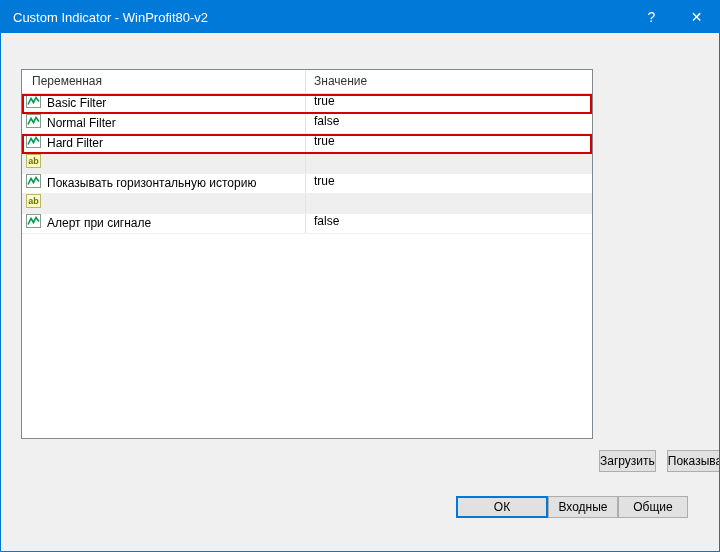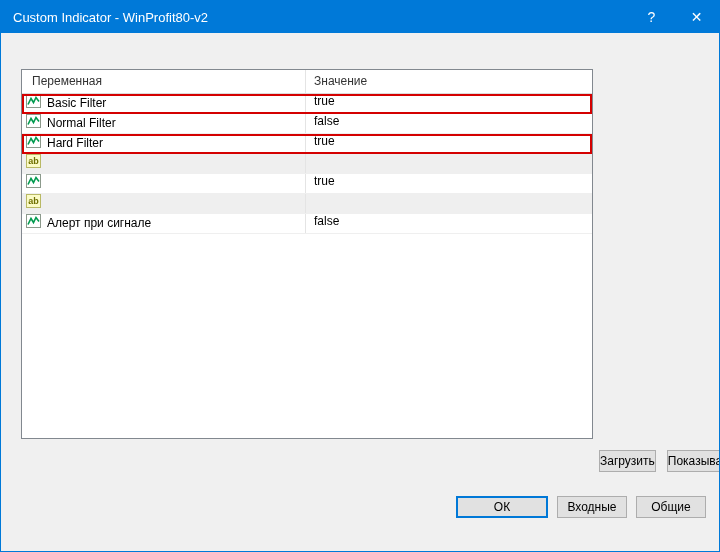--- a/index.html
+++ b/index.html
@@ -90,21 +90,21 @@
     display: inline-block;
     background: #e1e1e1;
     border: 1px solid #adadad;
     font-family: "Liberation Sans", sans-serif;
     font-size: 12px; color: #000;
     height: 22px; line-height: 20px;
     text-align: center; cursor: default;
   }
   .side-buttons { position: absolute; left: 598px; top: 449px; width: 104px; display: flex; gap: 11px; }
   .side-buttons .btn { width: 104px; }
-  .bottom-buttons { position: absolute; left: 455px; top: 495px; display: flex; gap: 9px; }
+  .bottom-buttons { position: absolute; left: 455px; top: 495px; display: flex; }
   .btn.ok { width: 92px; border: 1px solid var(--accent, #0078d7); box-shadow: inset 0 0 0 1px var(--accent, #0078d7); }
   .btn.small { width: 70px; }
 </style>
 </head>
 <body>
 
 <div class="window">
 
   <div class="titlebar">
     <span class="title">Custom Indicator - WinProfit80-v2</span>
@@ -163,20 +163,21 @@
           <div class="cell val">
             <span></span>
           </div>
         </div>
         <div class="trow">
           <div class="cell name">
             <svg class="icon" width="15" height="14" viewBox="0 0 15 14">
               <rect x="0.5" y="0.5" width="14" height="13" fill="#ffffff" stroke="#8c9a8c"></rect>
               <polyline points="2,10.5 5,4.5 7.5,8.5 10,3.5 13,7.5" fill="none" stroke="#009a4e" stroke-width="1.6"></polyline>
             </svg>
+            <span class="lbl">Показывать горизонтальную историю</span>
           </div>
           <div class="cell val">
             <span>true</span>
           </div>
         </div>
         <div class="trow sep">
           <div class="cell name">
             <span class="icon ab">ab</span>
             <span class="lbl"></span>
           </div>

